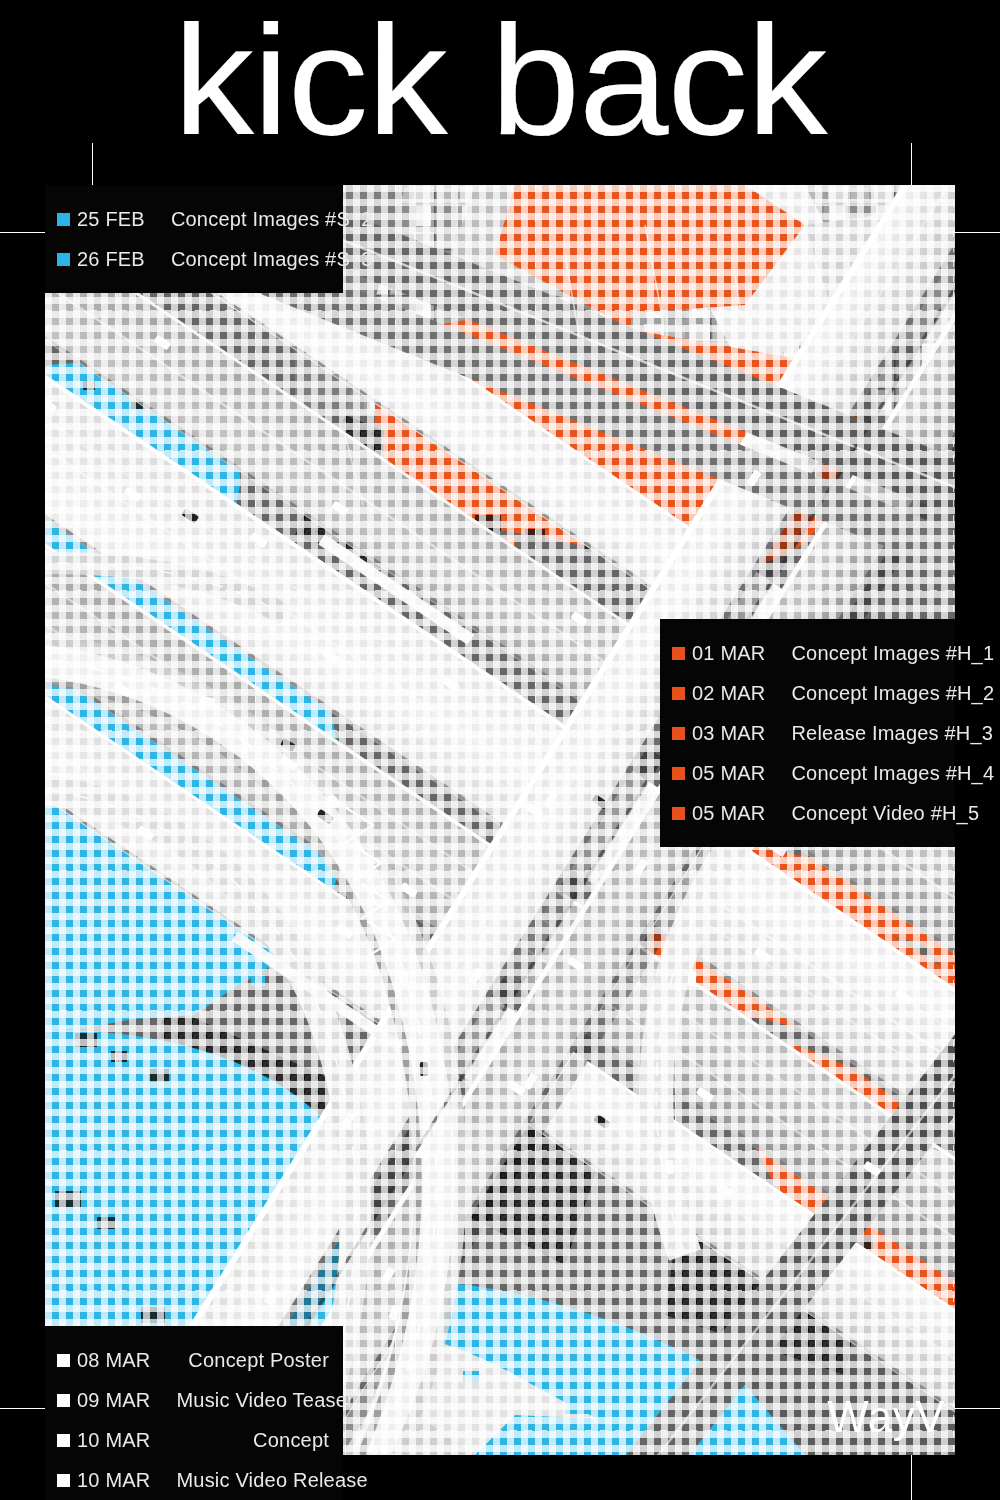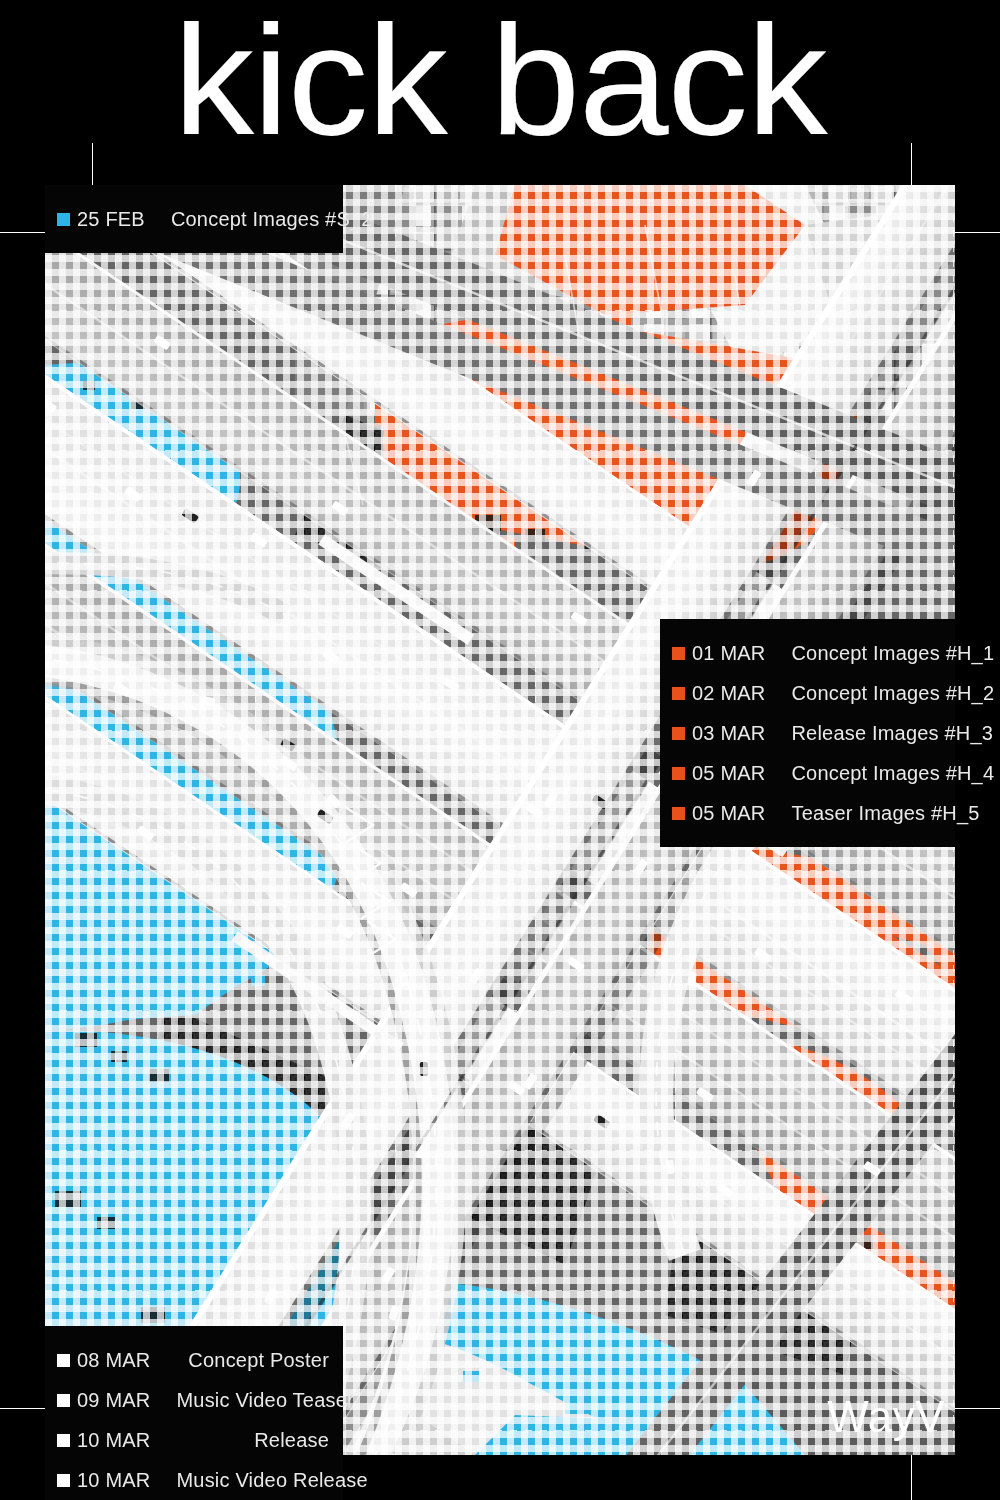--- a/index.html
+++ b/index.html
@@ -519,20 +519,25 @@
     <div class="gl-v" style="left:908px"></div>
   </div>
 </div>
 
 <div class="legend" id="legend-concept-s">
   <div class="legend-row">
     <span class="swatch cyan"></span>
     <span class="legend-date">25 FEB</span>
     <span class="legend-label">Concept Images #S_2</span>
   </div>
+  <div class="legend-row">
+    <span class="swatch cyan"></span>
+    <span class="legend-date">26 FEB</span>
+    <span class="legend-label">Concept Images #S_3</span>
+  </div>
 </div>
 
 <div class="legend" id="legend-concept-h">
   <div class="legend-row">
     <span class="swatch orange"></span>
     <span class="legend-date">01 MAR</span>
     <span class="legend-label">Concept Images #H_1</span>
   </div>
   <div class="legend-row">
     <span class="swatch orange"></span>
@@ -545,39 +550,39 @@
     <span class="legend-label">Release Images #H_3</span>
   </div>
   <div class="legend-row">
     <span class="swatch orange"></span>
     <span class="legend-date">05 MAR</span>
     <span class="legend-label">Concept Images #H_4</span>
   </div>
   <div class="legend-row">
     <span class="swatch orange"></span>
     <span class="legend-date">05 MAR</span>
-    <span class="legend-label">Teaser Images #H_5</span>
+    <span class="legend-label">Concept Video #H_5</span>
   </div>
 </div>
 
 <div class="legend" id="legend-schedule">
   <div class="legend-row">
     <span class="swatch white"></span>
     <span class="legend-date">08 MAR</span>
     <span class="legend-label">Concept Poster</span>
   </div>
   <div class="legend-row">
     <span class="swatch white"></span>
     <span class="legend-date">09 MAR</span>
     <span class="legend-label">Music Video Teaser</span>
   </div>
   <div class="legend-row">
     <span class="swatch white"></span>
     <span class="legend-date">10 MAR</span>
-    <span class="legend-label">Release</span>
+    <span class="legend-label">Concept</span>
   </div>
   <div class="legend-row">
     <span class="swatch white"></span>
     <span class="legend-date">10 MAR</span>
     <span class="legend-label">Music Video Release</span>
   </div>
 </div>
 
 <div id="wayv-logo">WayV</div>
 

